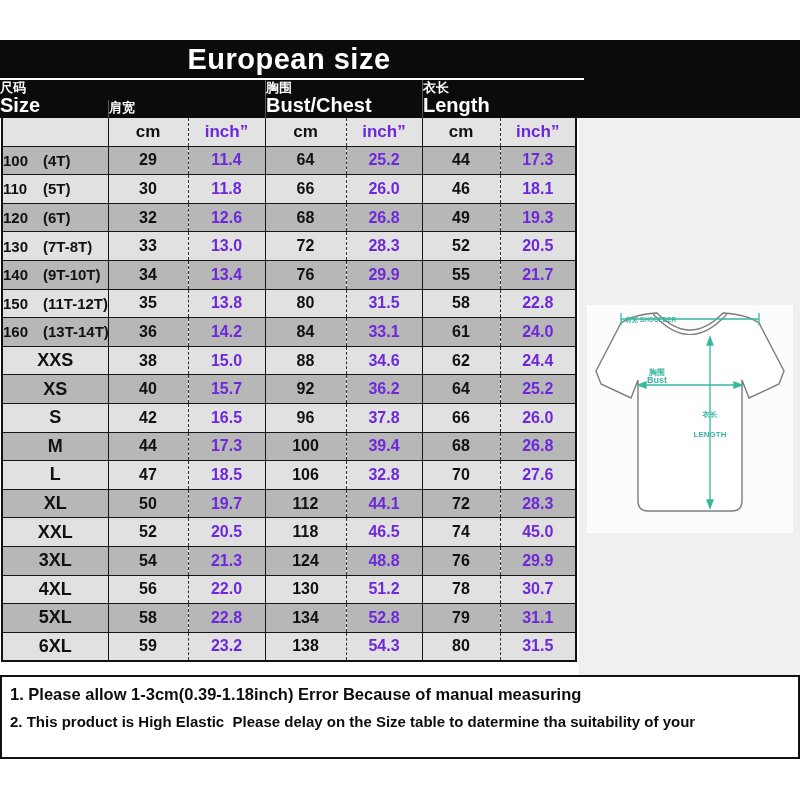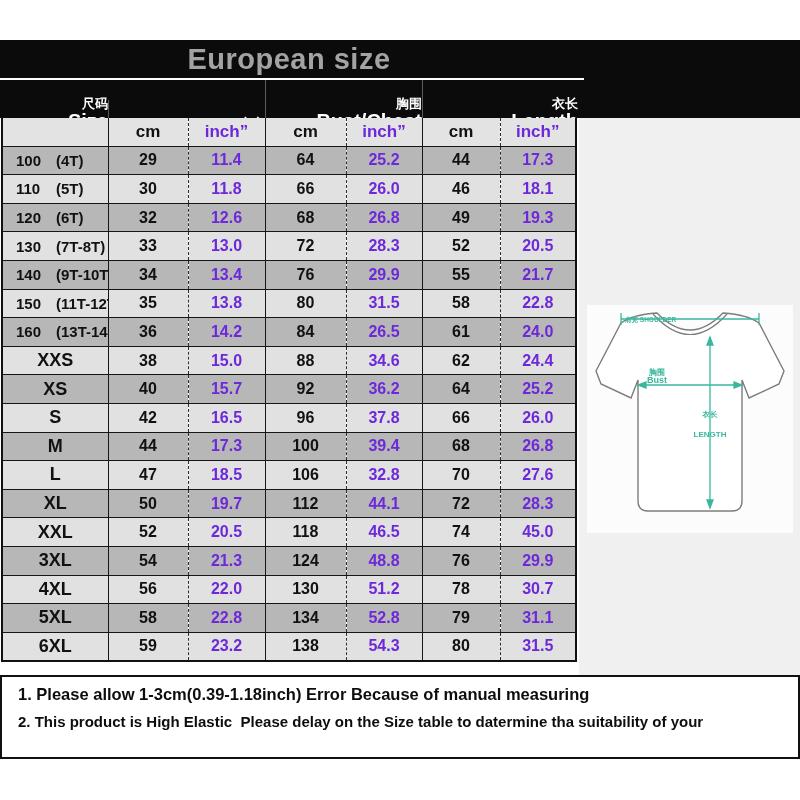--- a/index.html
+++ b/index.html
@@ -2,52 +2,52 @@
 <html><head>
 <meta charset="utf-8">
 <style>
   html,body{margin:0;padding:0;background:#ffffff;}
   .page{position:relative;width:800px;height:800px;background:#ffffff;overflow:hidden;
         font-family:"Liberation Sans","DejaVu Sans",sans-serif;font-weight:bold;color:#111;}
 
   
   .banner{position:absolute;left:0;top:40px;width:800px;height:78px;background:#0b0b0b;}
   .banner-title{position:absolute;left:0;top:1px;width:578px;height:37px;line-height:37px;
-                text-align:center;font-size:29px;color:#a3a3a3;letter-spacing:.5px;}
+                text-align:center;font-size:29px;color:#ffffff;letter-spacing:.5px;}
   .banner-sep{position:absolute;left:0;top:38px;width:584px;height:2px;background:#ffffff;}
   .hgroups{position:absolute;left:0;top:40px;width:578px;height:38px;display:flex;}
-  .hgroup{box-sizing:border-box;text-align:right;color:#ffffff;padding-top:16px;}
+  .hgroup{box-sizing:border-box;text-align:left;color:#ffffff;padding-top:0px;}
   .hgroup + .hgroup{border-left:1px solid #5a5a5a;}
   .hg-0{width:108px;} .hg-1{width:157px;margin-top:20px;} .hg-2{width:157px;} .hg-3{width:156px;}
   .hgroup .zh{display:block;font-size:13px;line-height:15px;font-weight:bold;}
   .hgroup .en{display:block;font-size:20px;line-height:21px;font-weight:bold;}
 
   
   table.size-table{position:absolute;left:1px;top:118px;width:470px;border-collapse:collapse;
                    table-layout:fixed;border:2px solid #111;border-top:none;}
   .size-table td{height:27.6px;padding:0;text-align:center;font-size:16px;font-weight:bold;
                  overflow:hidden;white-space:nowrap;}
   .size-table tr + tr td{border-top:1.5px solid #161616;}
   td.c-sol{border-left:1.5px solid #161616;}
   td.c-dash{border-left:1.5px dashed #2e2e2e;}
   tr.subhead td{background:#e3e3e3;font-size:17px;}
   tr.dark td{background:#b7b7b7;}
   tr.light td{background:#e1e1e1;}
   td.inch{color:#6d28d9;}
-  tr.kid td.size-cell{text-align:left;padding-left:13px;font-size:15px;margin-left:40px;}
+  tr.kid td.size-cell{text-align:left;font-size:15px;margin-left:40px;}
   tr.kid .szm{display:inline-block;min-width:40px;}
   tr.adult td.size-cell{text-align:center;font-size:18px;}
 
   
   .right-panel{position:absolute;left:579px;top:118px;width:221px;height:557px;background:#f0f0f0;}
   .tshirt-panel{position:absolute;left:8px;top:187px;width:206px;height:228px;background:#fcfcfc;}
 
   
   .footer{position:absolute;left:0;top:675px;width:800px;height:84px;box-sizing:border-box;
-          background:#ffffff;border:2px solid #111;padding:3px 8px 0 16px;z-index:5;}
+          background:#ffffff;border:2px solid #111;padding:3px 8px 0 8px;z-index:5;}
   .note{white-space:pre-wrap;font-weight:bold;color:#0d0d0d;}
   .note-1,.note-2{font-size:16.5px;line-height:28px;}
   .note-3{font-size:15px;line-height:28px;}
 </style>
 </head>
 <body>
 
 <div class="page">
 
   <div class="banner">
@@ -179,21 +179,21 @@
       <td class="cm c-sol">80</td>
       <td class="inch c-dash">31.5</td>
       <td class="cm c-sol">58</td>
       <td class="inch c-dash">22.8</td>
     </tr>
     <tr class="dark kid">
       <td class="size-cell"><span class="szm">160</span><span class="szs">(13T-14T)</span></td>
       <td class="cm c-sol">36</td>
       <td class="inch c-dash">14.2</td>
       <td class="cm c-sol">84</td>
-      <td class="inch c-dash">26.5</td>
+      <td class="inch c-dash">33.1</td>
       <td class="cm c-sol">61</td>
       <td class="inch c-dash">24.0</td>
     </tr>
     <tr class="light adult">
       <td class="size-cell"><span class="szm">XXS</span><span class="szs"></span></td>
       <td class="cm c-sol">38</td>
       <td class="inch c-dash">15.0</td>
       <td class="cm c-sol">88</td>
       <td class="inch c-dash">34.6</td>
       <td class="cm c-sol">62</td>

